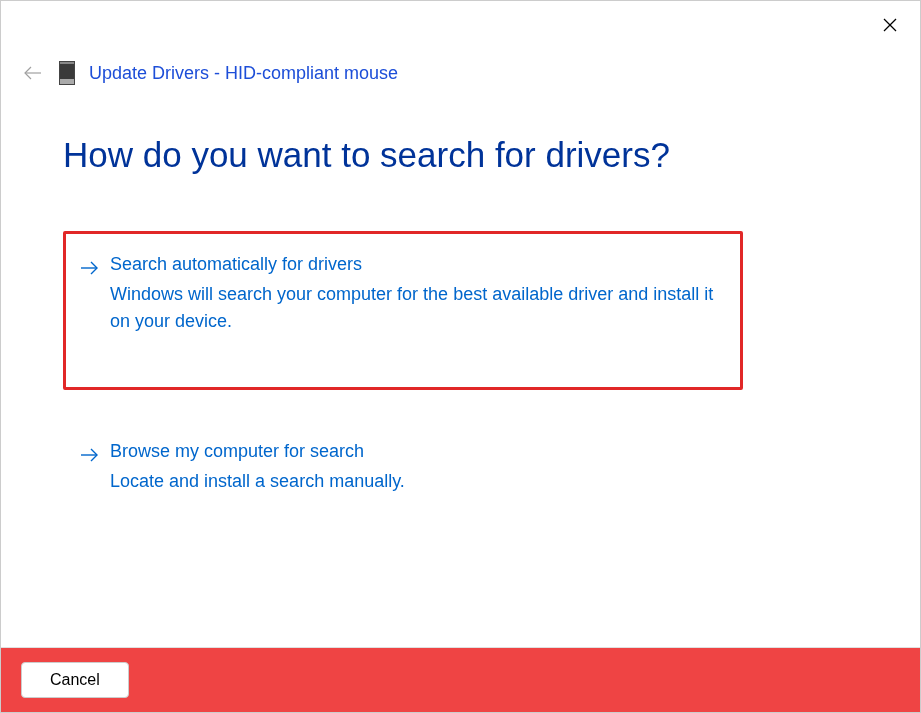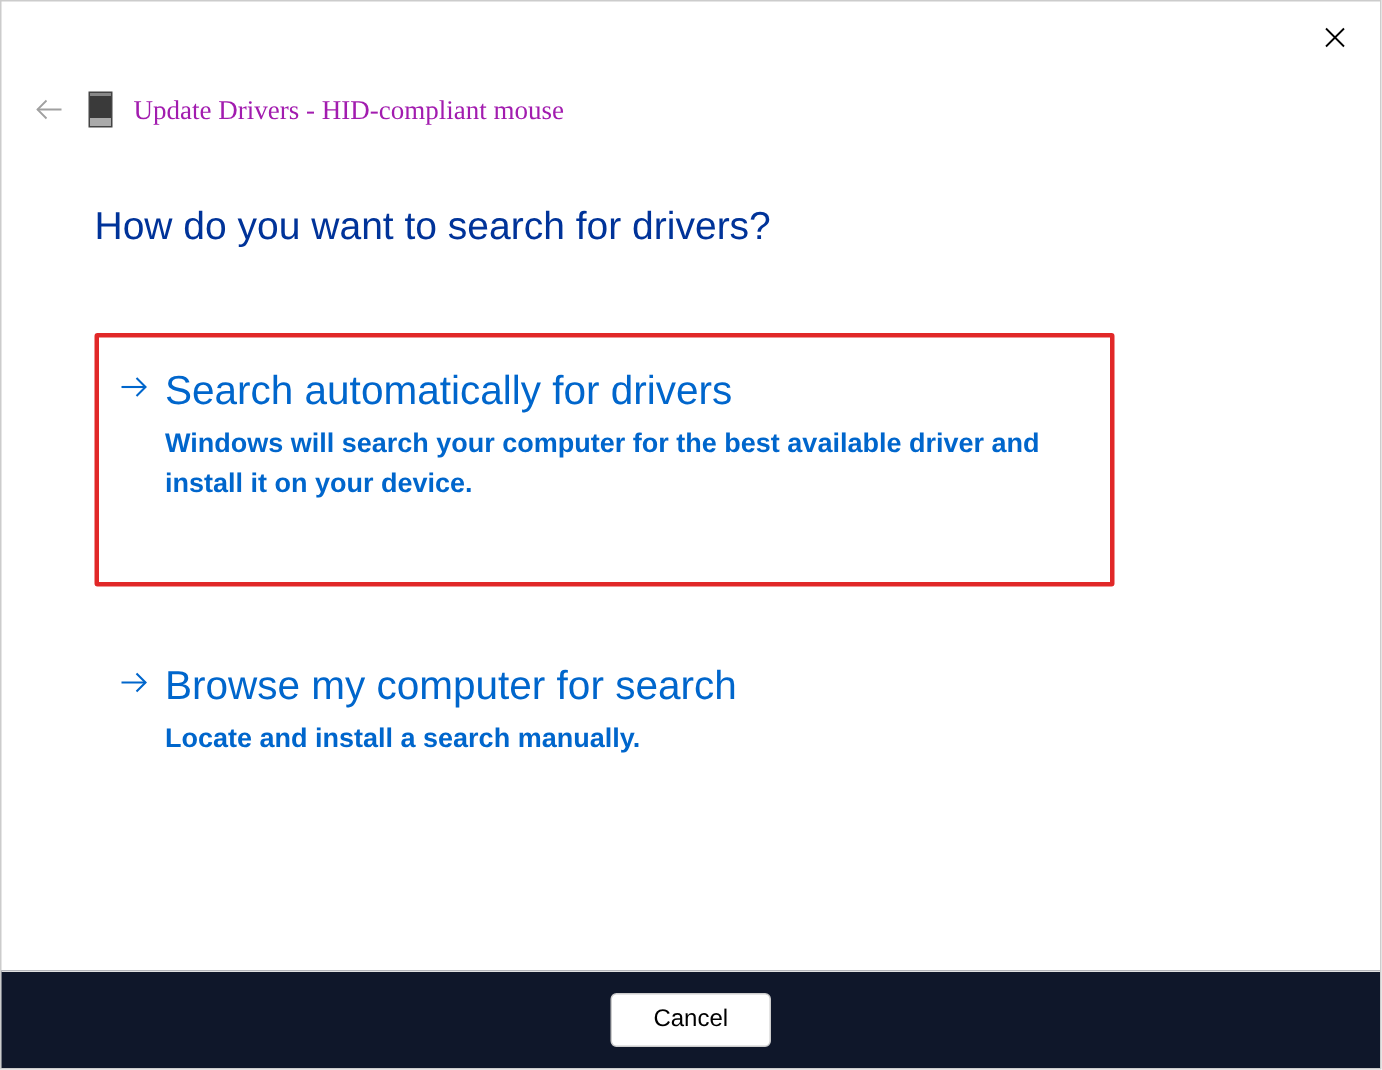--- a/index.html
+++ b/index.html
@@ -53,30 +53,29 @@
       cursor: pointer;
     }
     .device-icon {
       width: 16px;
       height: 24px;
       background: linear-gradient(to bottom, #888 0%, #888 10%, #3a3a3a 10%, #3a3a3a 75%, #aaa 75%, #aaa 100%);
       border: 1px solid #444;
     }
     .title {
       font-size: 18px;
-      color: #a21caf;
+      color: #1d4ed8;
       font-weight: 400;
-      font-family: Liberation Serif, serif;
     }
     .content {
       padding: 50px 62px 0 62px;
       flex: 1;
     }
     .heading {
-      font-size: 26px;
+      font-size: 35px;
       color: #003399;
       font-weight: 400;
       margin-bottom: 56px;
     }
     .option {
       display: flex;
       padding: 20px 24px 24px 14px;
       margin-bottom: 28px;
       cursor: pointer;
       border: 3px solid transparent;
@@ -91,38 +90,38 @@
       color: #0066cc;
       font-size: 20px;
       margin-right: 10px;
       margin-top: 4px;
       flex-shrink: 0;
     }
     .option-content {
       flex: 1;
     }
     .option-title {
-      font-size: 27px;
+      font-size: 18px;
       color: #0066cc;
       font-weight: 400;
       margin-bottom: 6px;
     }
     .option-desc {
       font-size: 18px;
       color: #0066cc;
-      font-weight: 700;
+      font-weight: 400;
       line-height: 1.5;
       max-width: 620px;
     }
     .footer {
-      background: #0f172a;
+      background: #ef4444;
       border-top: 1px solid #e0e0e0;
       padding: 14px 20px;
       display: flex;
-      justify-content: center;
+      justify-content: flex-start;
     }
     .cancel-btn {
       background: #ffffff;
       border: 1px solid #cccccc;
       border-radius: 4px;
       padding: 8px 28px;
       font-size: 16px;
       cursor: pointer;
       color: #000000;
       font-family: inherit;

